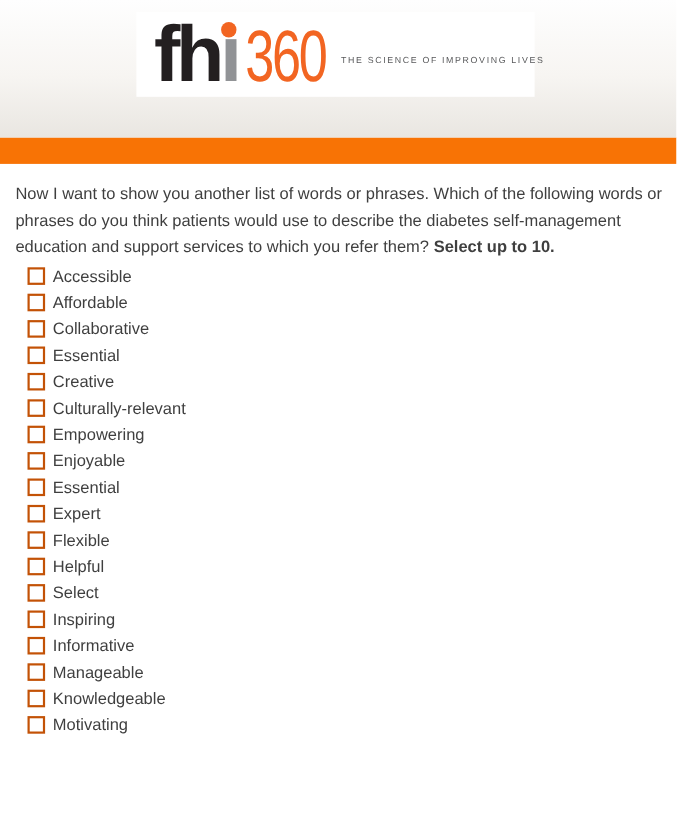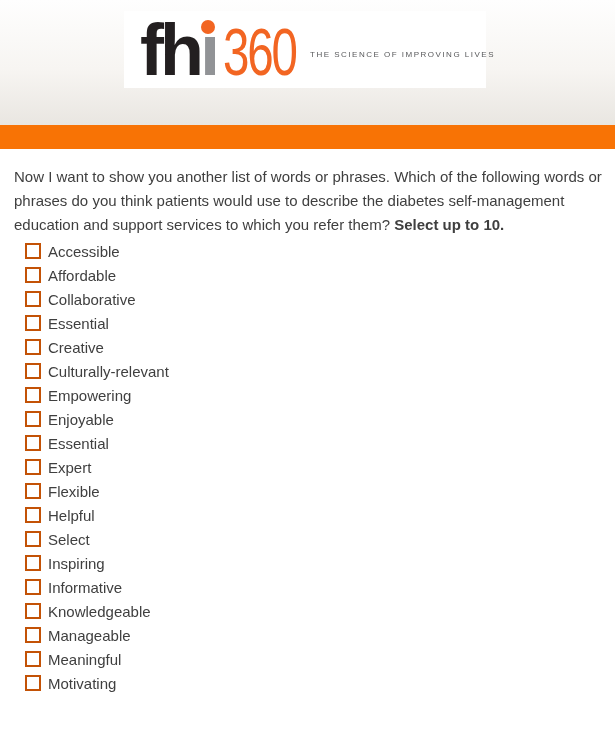--- a/index.html
+++ b/index.html
@@ -191,28 +191,24 @@
       <label class="opt-row">
     <span class="cb"></span>
     <span class="opt-label">Inspiring</span>
   </label>
       <label class="opt-row">
     <span class="cb"></span>
     <span class="opt-label">Informative</span>
   </label>
       <label class="opt-row">
     <span class="cb"></span>
+    <span class="opt-label">Manageable</span>
+  </label>
+      <label class="opt-row">
+    <span class="cb"></span>
     <span class="opt-label">Knowledgeable</span>
-  </label>
-      <label class="opt-row">
-    <span class="cb"></span>
-    <span class="opt-label">Manageable</span>
-  </label>
-      <label class="opt-row">
-    <span class="cb"></span>
-    <span class="opt-label">Meaningful</span>
   </label>
       <label class="opt-row">
     <span class="cb"></span>
     <span class="opt-label">Motivating</span>
   </label>
     </div>
 </main>
 
 </body></html>

